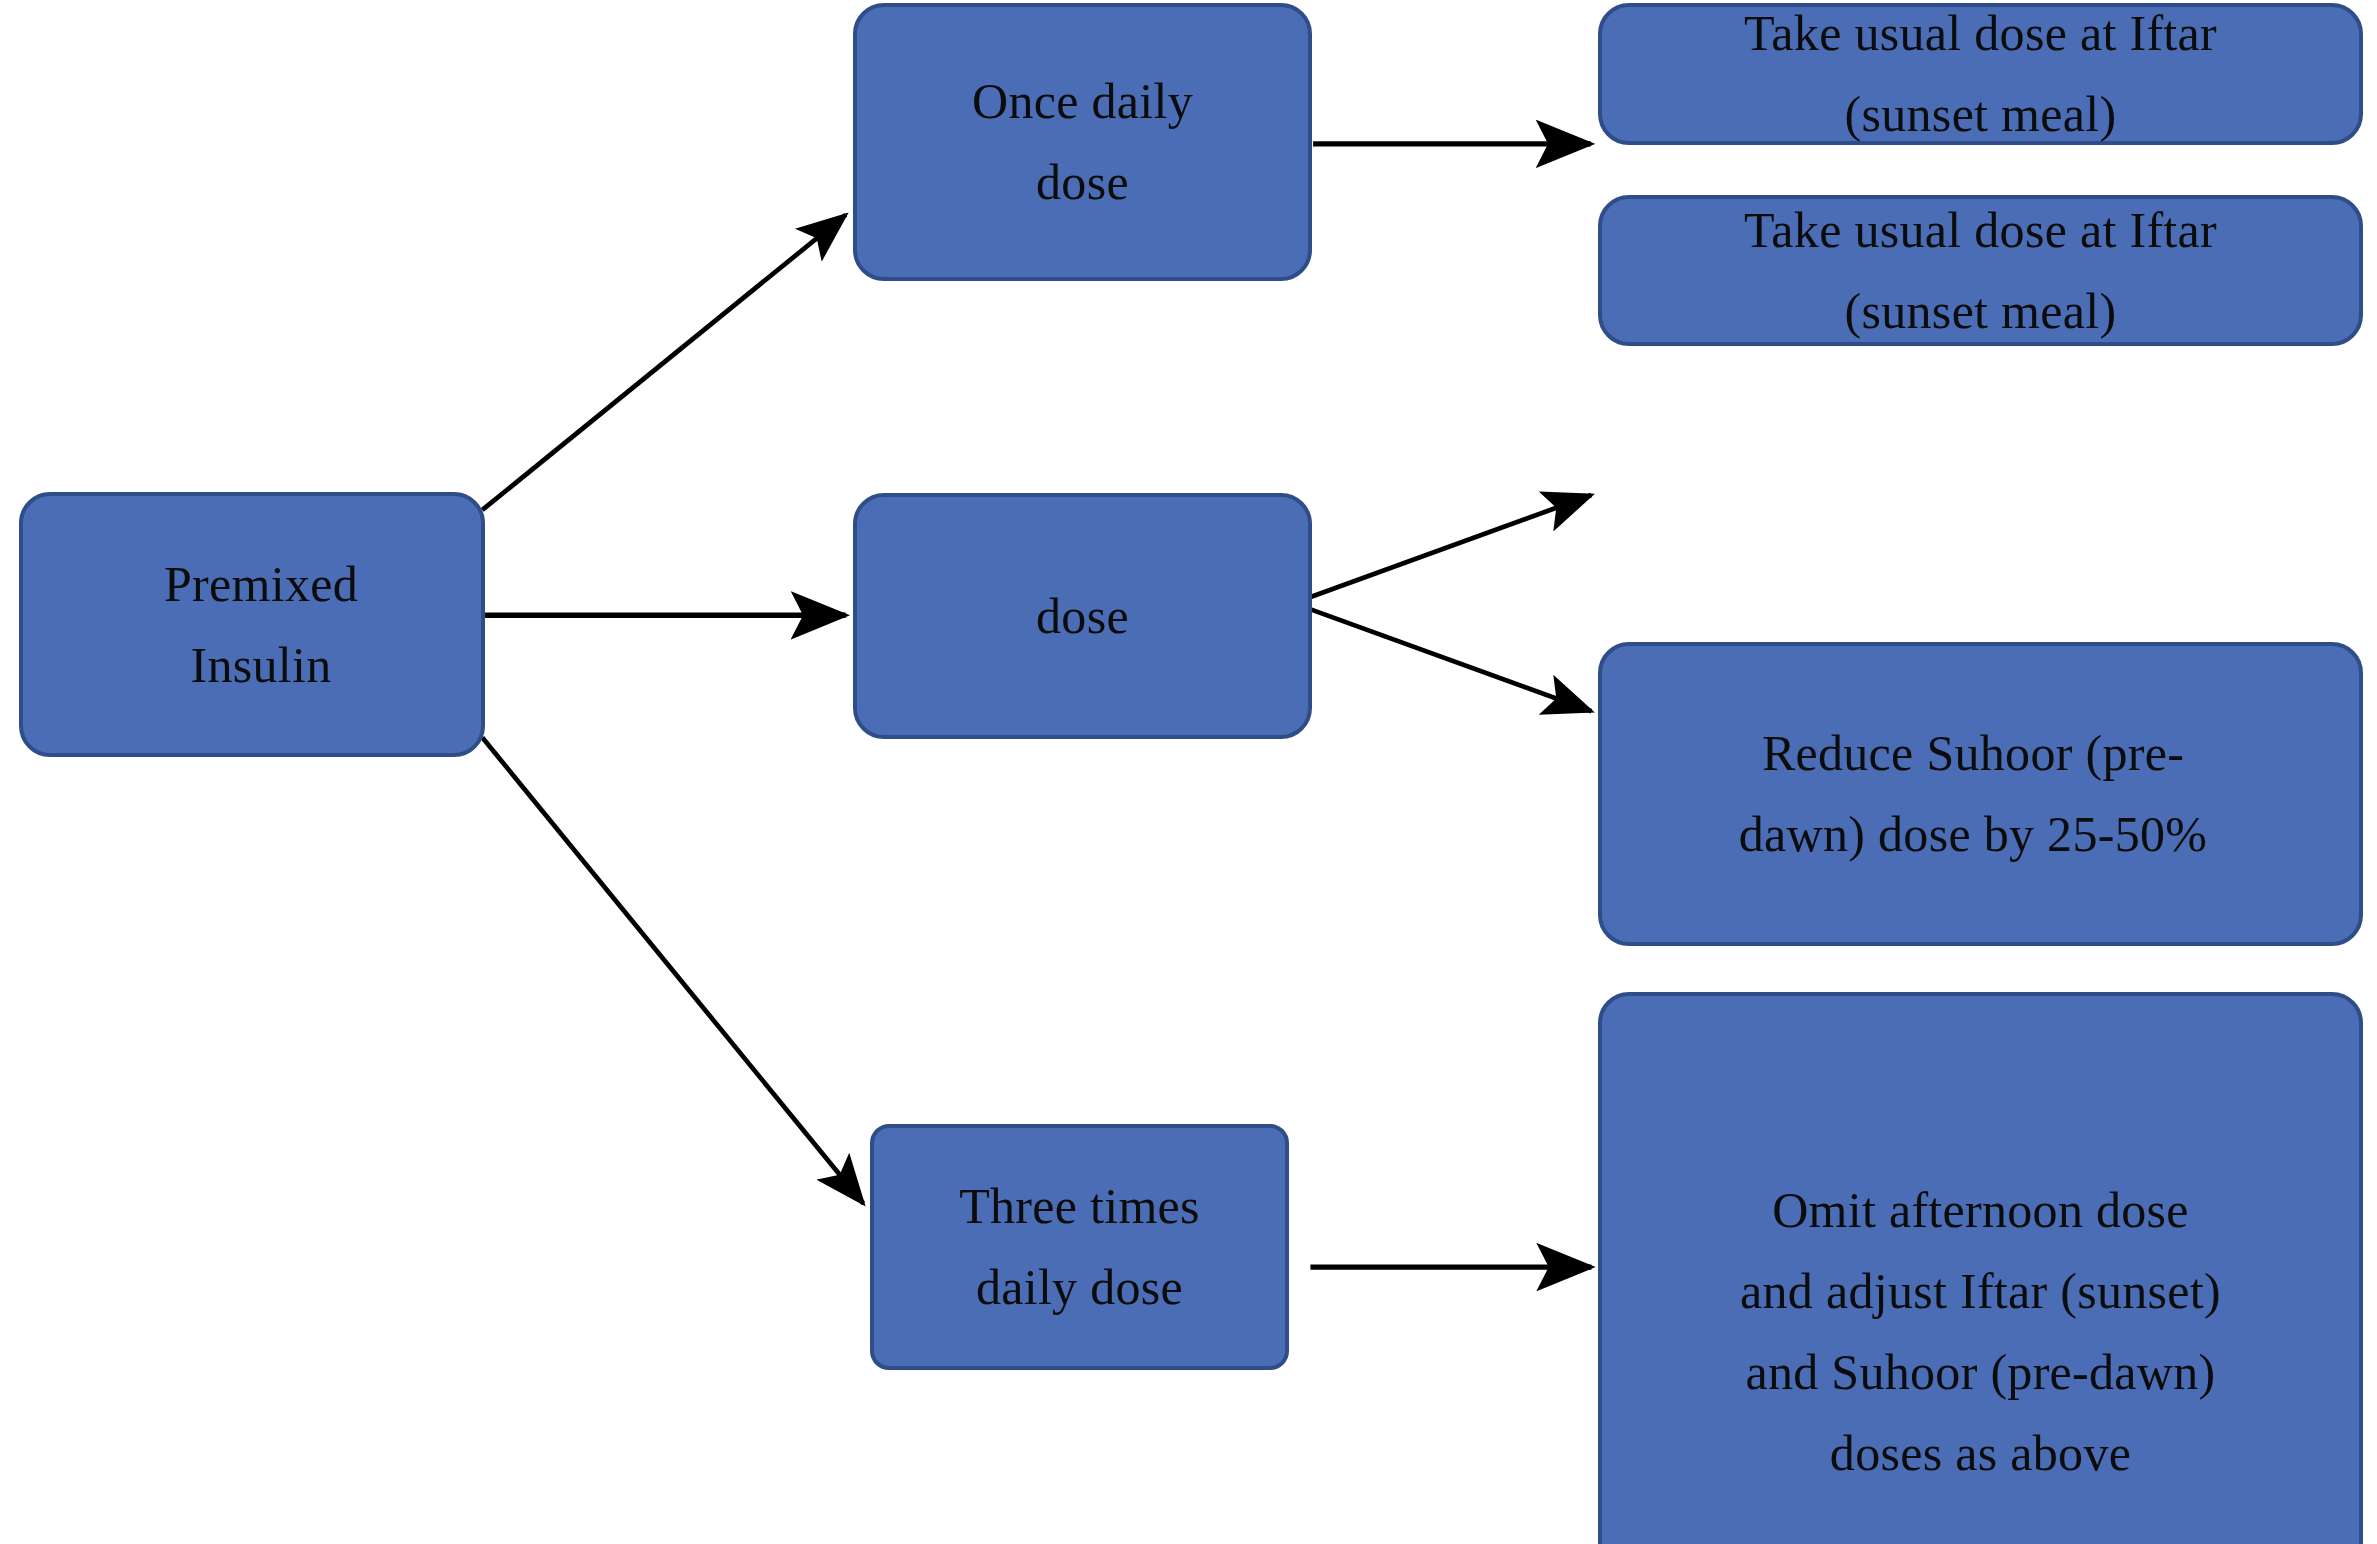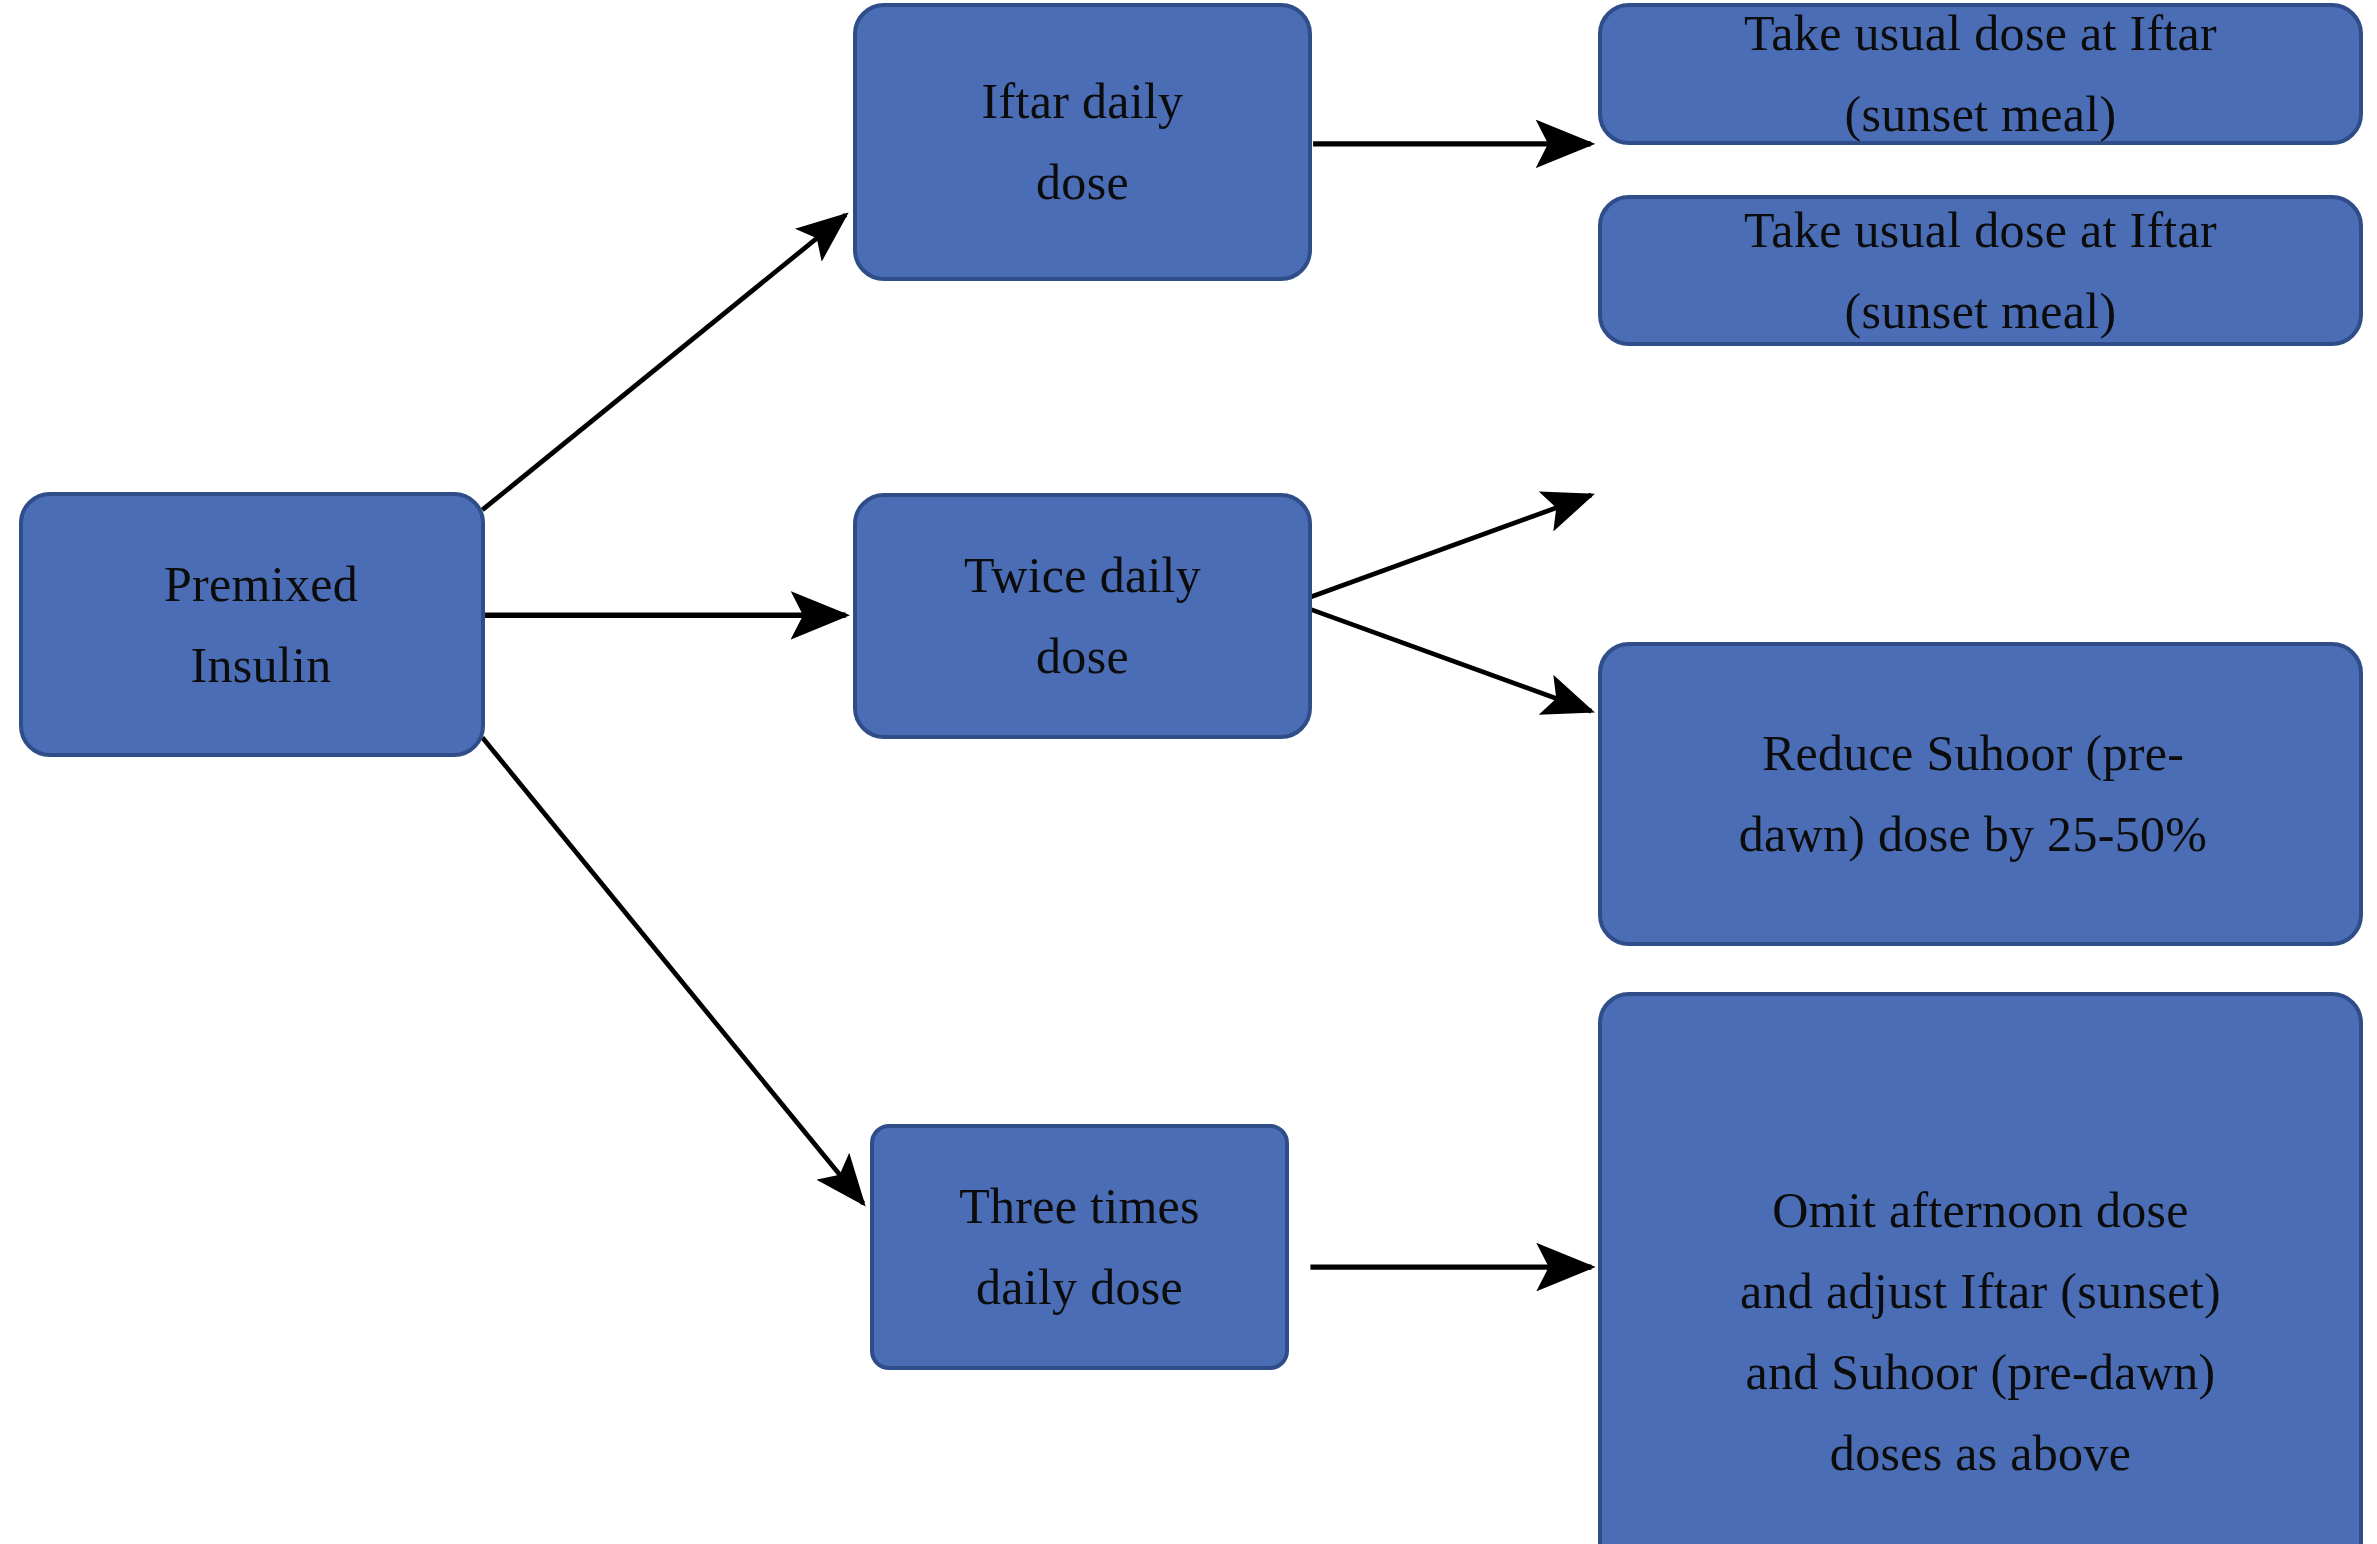--- a/index.html
+++ b/index.html
@@ -82,26 +82,25 @@
 
     <line x1="1940" y1="1876" x2="2356" y2="1876" stroke="#000000" stroke-width="8" marker-end="url(#arrowhead)"></line>
   </svg>
 
   <div class="node" id="node-root">
     <span class="line">Premixed</span>
     <span class="line">Insulin</span>
   </div>
 
   <div class="node" id="node-once">
-    <span class="line">Iftar daily</span>
+    <span class="line">Once daily</span>
     <span class="line">dose</span>
   </div>
 
   <div class="node" id="node-twice">
-    <span class="line">Twice daily</span>
     <span class="line">dose</span>
   </div>
 
   <div class="node" id="node-three">
     <span class="line">Three times</span>
     <span class="line">daily dose</span>
   </div>
 
   <div class="node" id="node-out-once">
     <span class="line">Take usual dose at Iftar</span>

